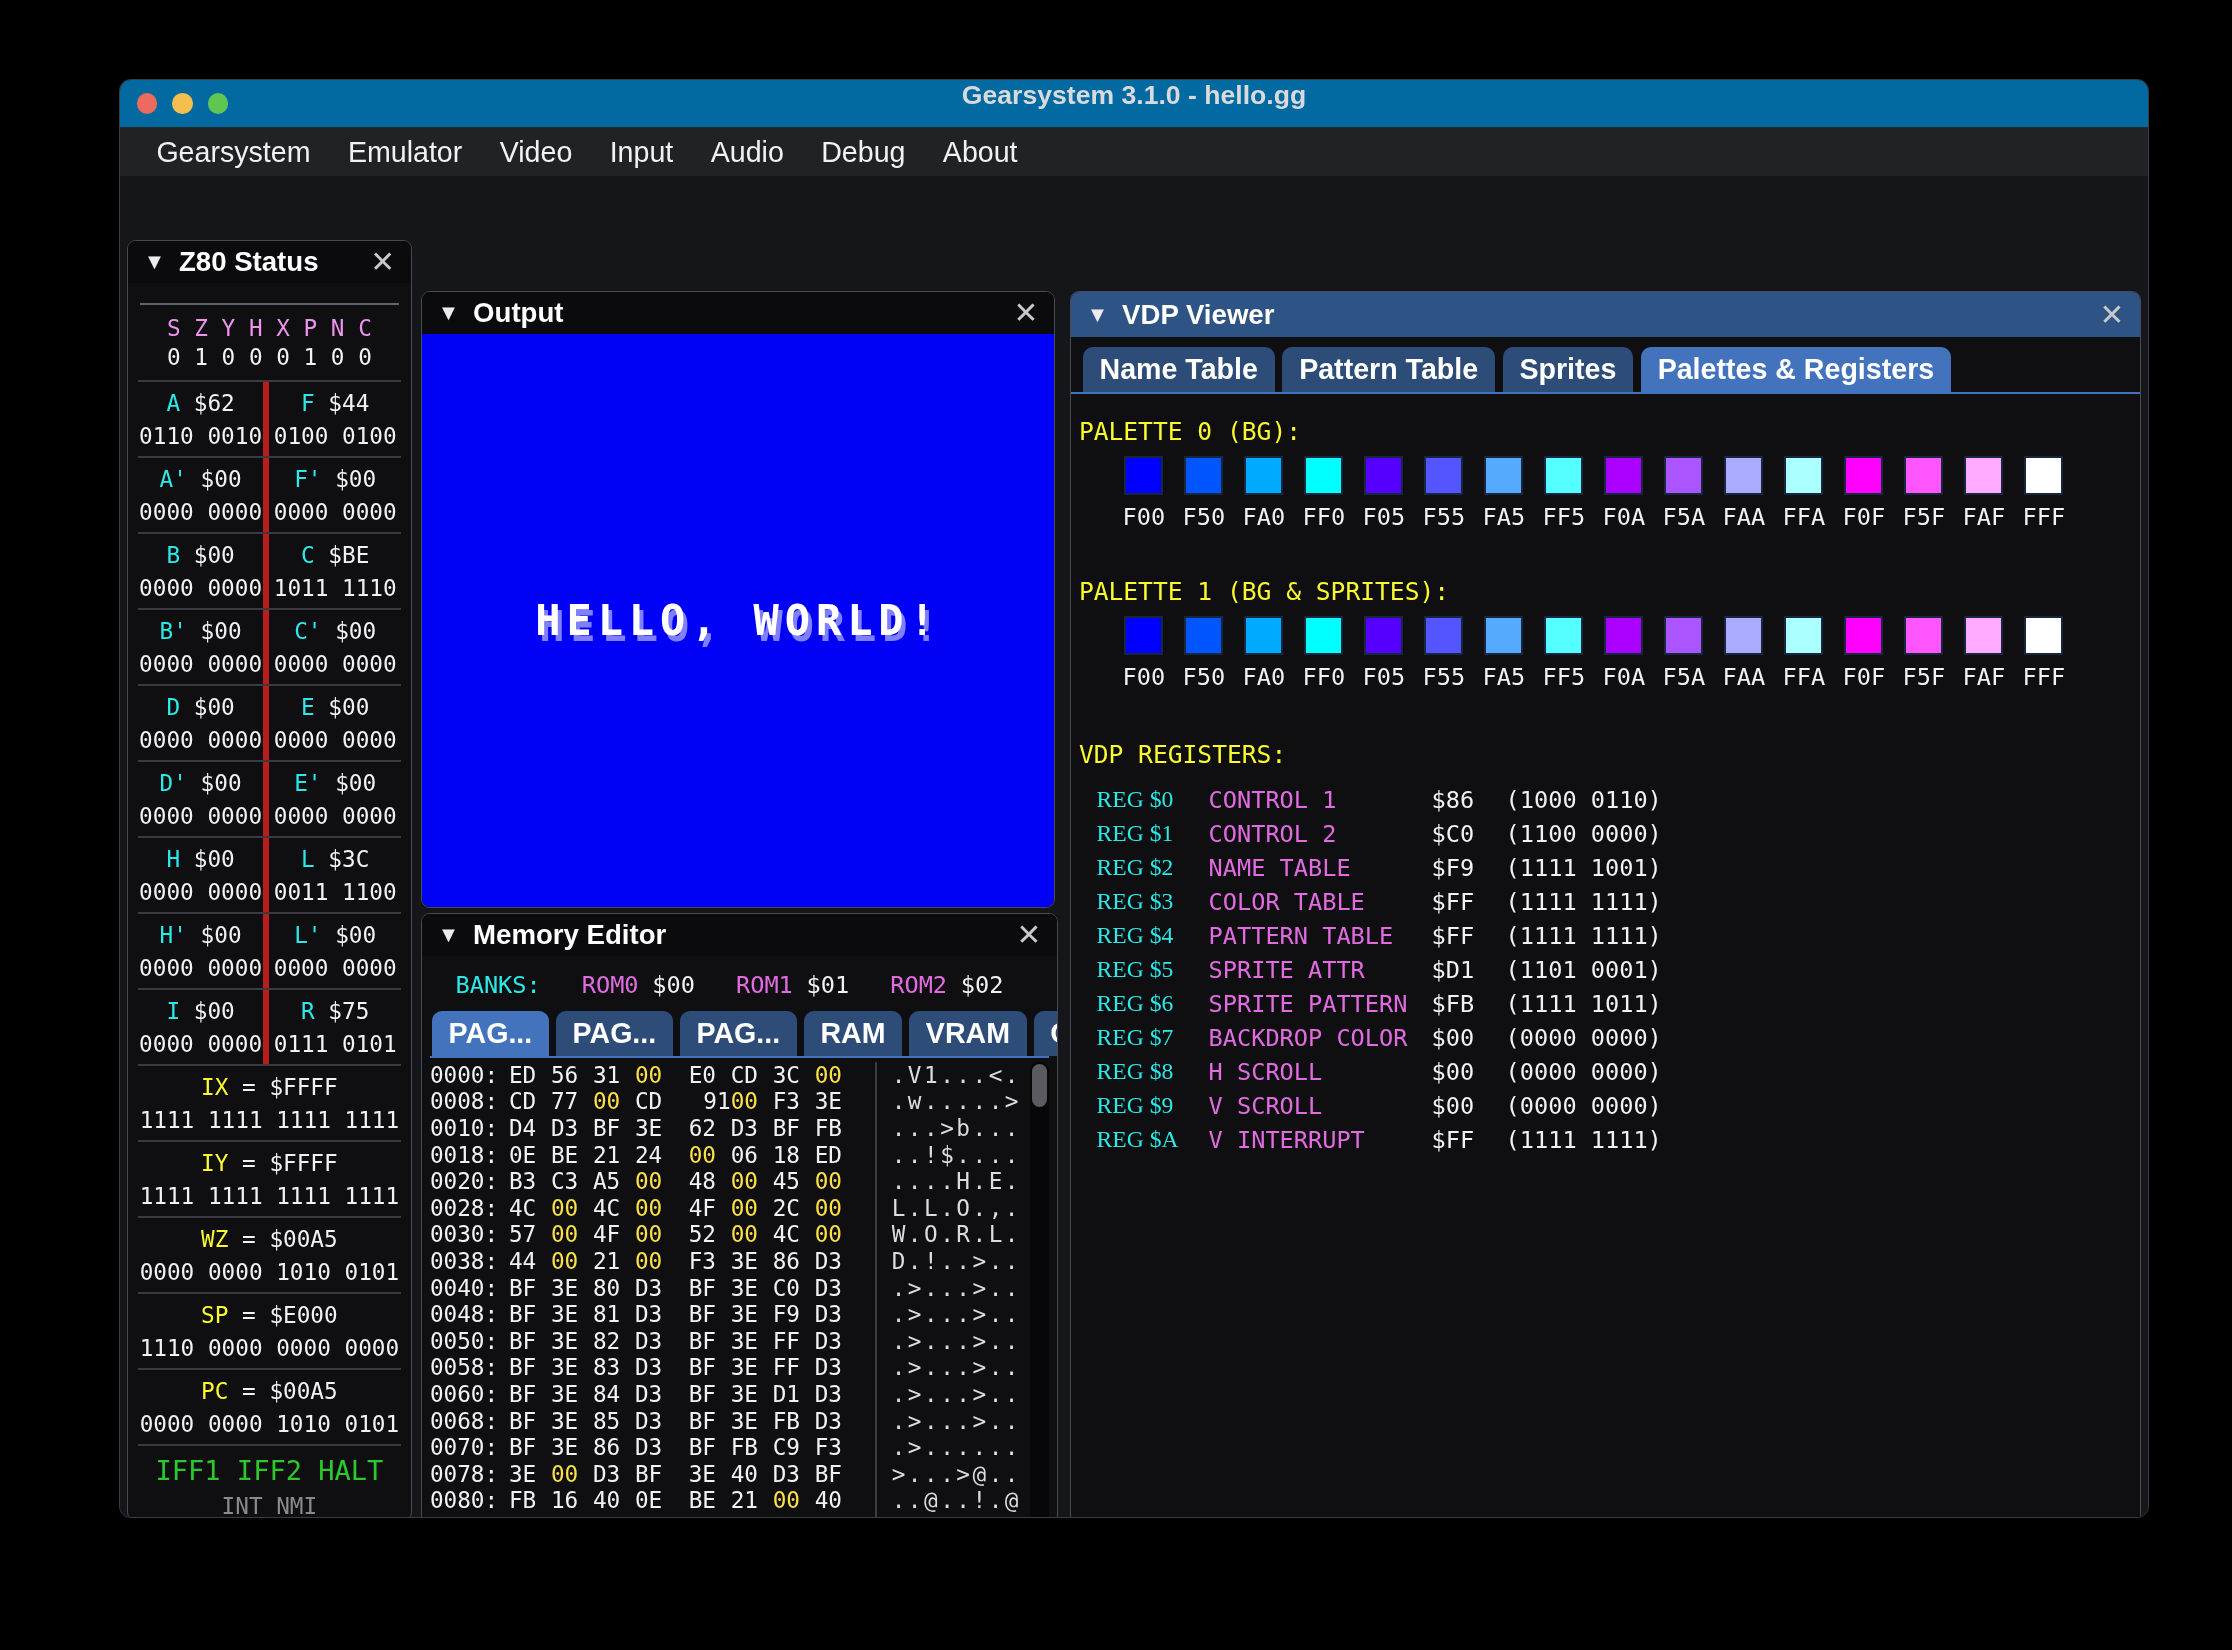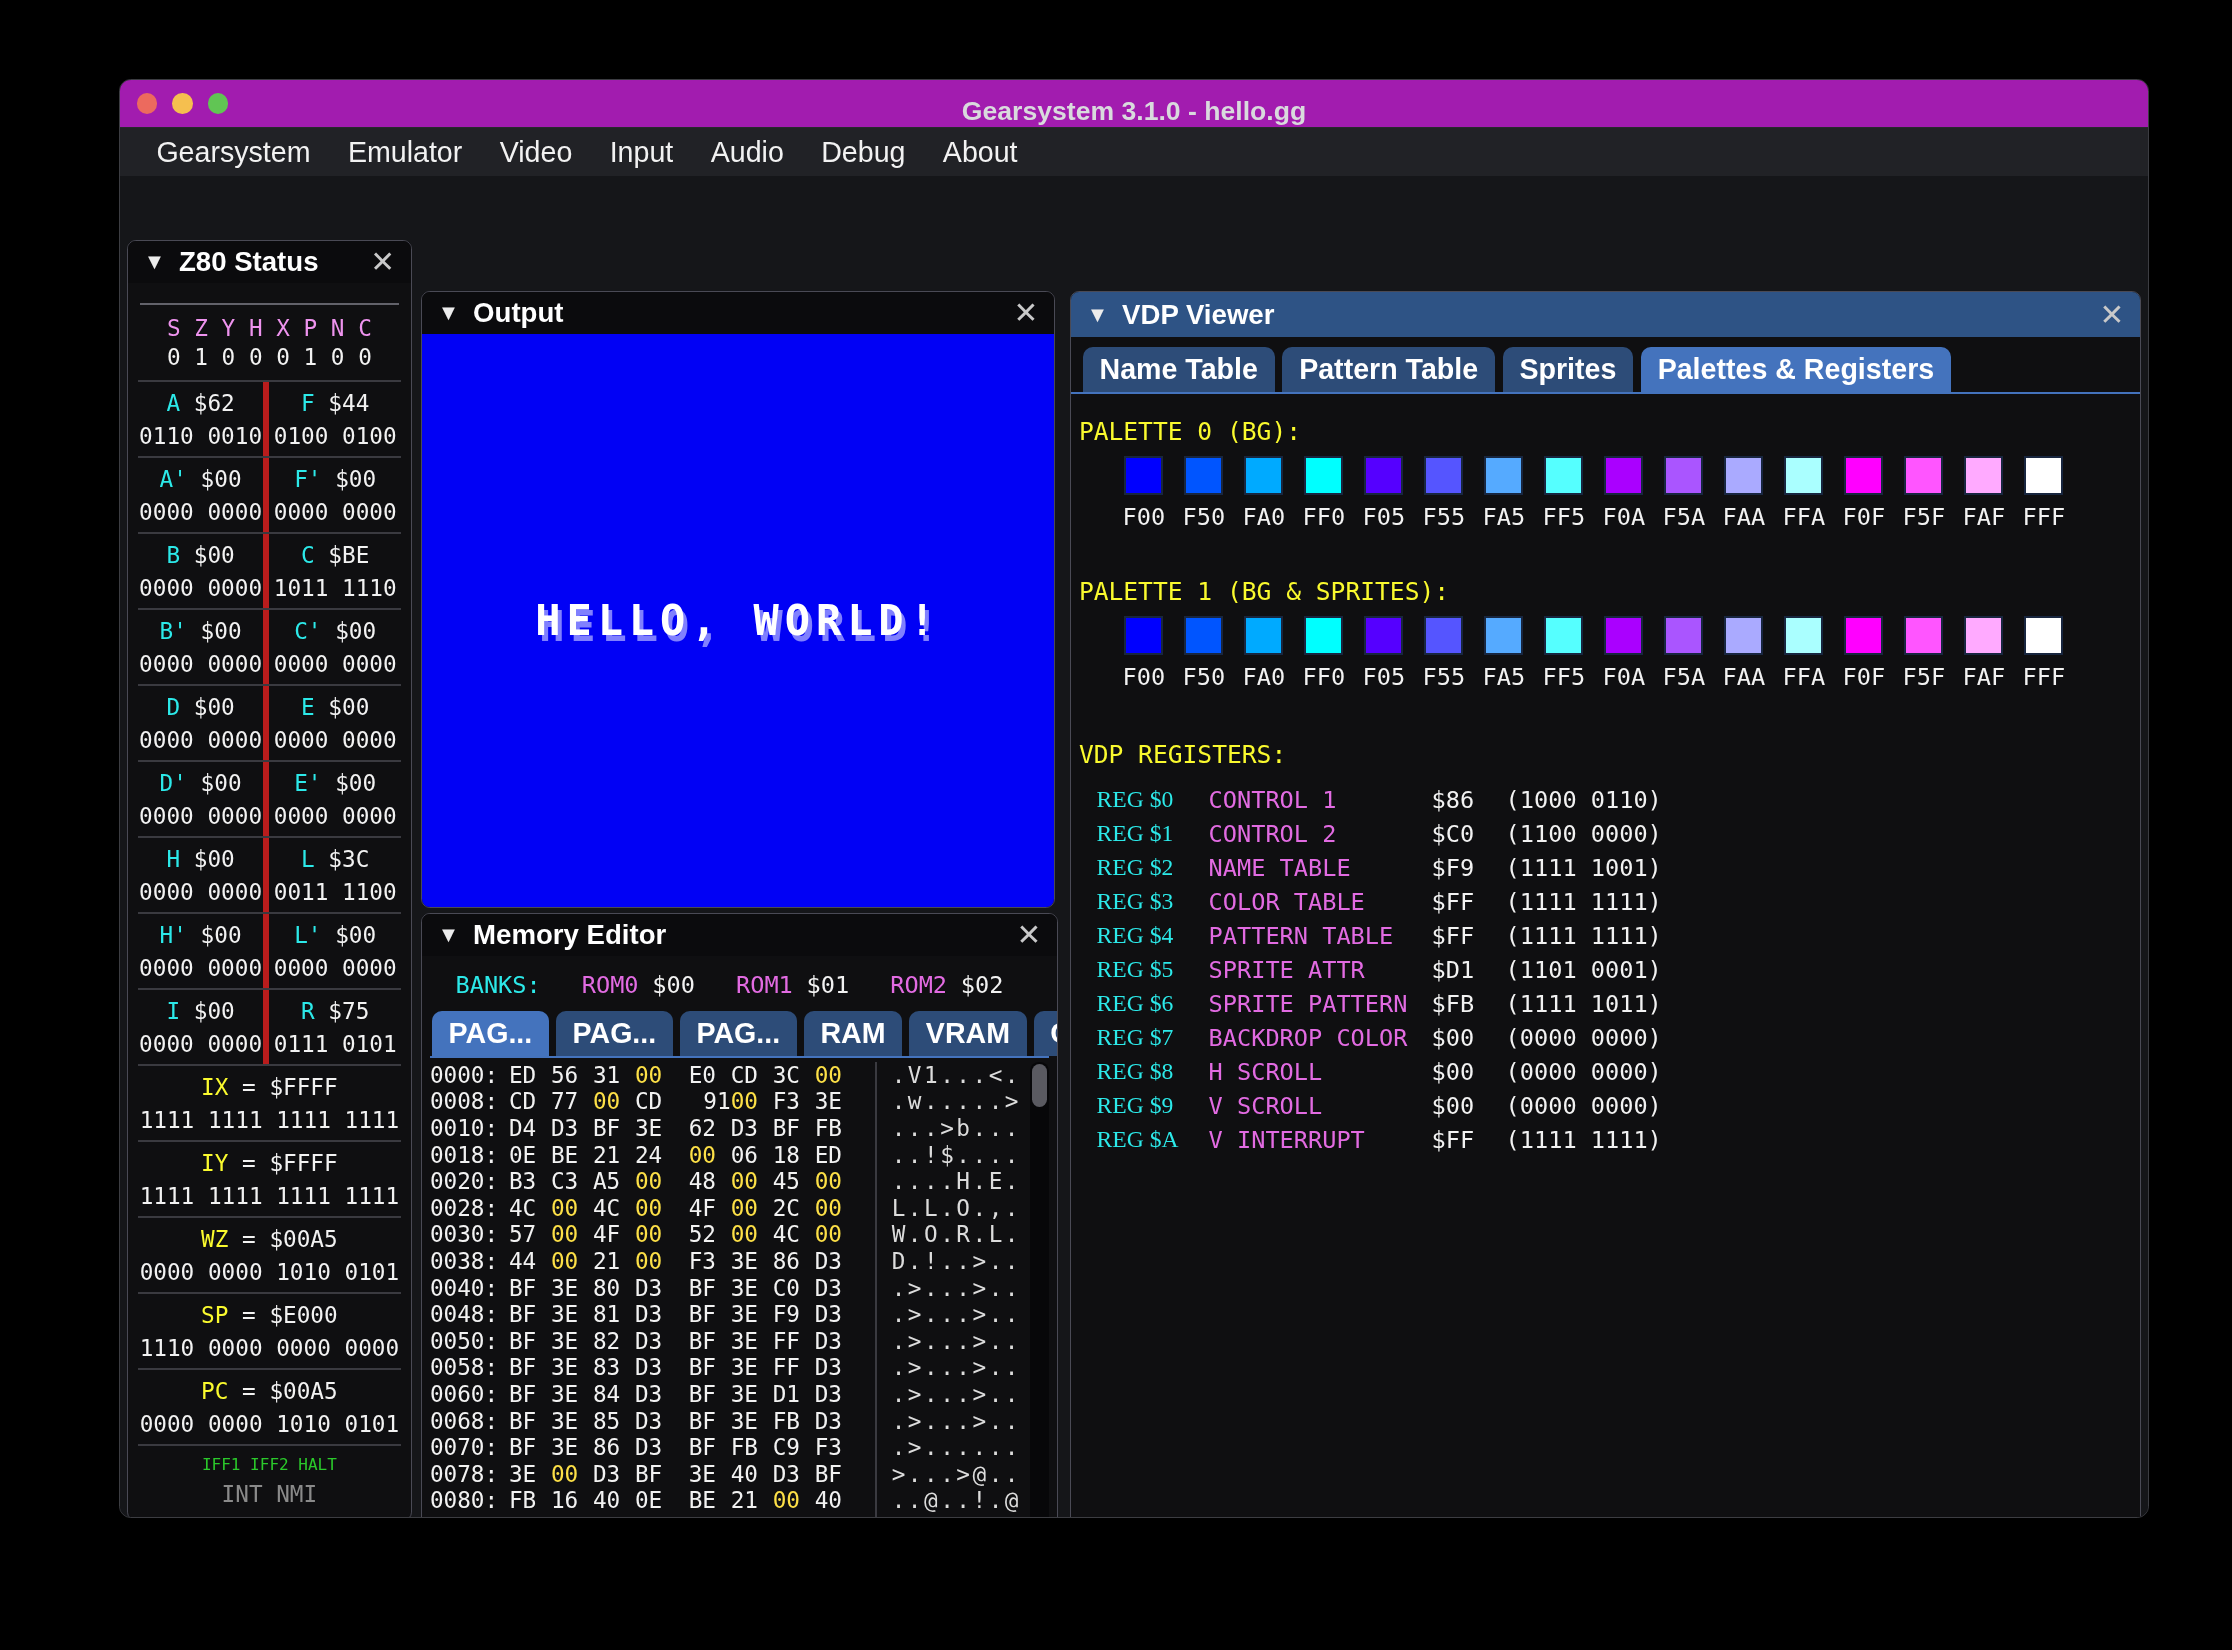--- a/index.html
+++ b/index.html
@@ -3,21 +3,21 @@
 <meta charset="utf-8">
 <style>
   * { margin:0; padding:0; box-sizing:border-box; }
   html,body { width:2232px; height:1651px; background:#000; overflow:hidden; }
   body { font-family:"Liberation Sans", sans-serif; position:relative; }
   .mono { font-family:"DejaVu Sans Mono", monospace; }
 
   
   .app-window { position:absolute; left:119px; top:79px; width:2030px; height:1439px;
     background:#151619; border-radius:11.8px; overflow:hidden; border:1px solid #3c3d42; }
-  .titlebar { height:48px; background:#a21caf; display:flex; align-items:flex-end; justify-content:center;
+  .titlebar { height:48px; background:#0369a1; display:flex; align-items:flex-start; justify-content:center;
     position:relative; border-bottom:1px solid #27282c; }
   .traffic { position:absolute; left:16.7px; top:0; height:100%; display:flex; align-items:center; gap:14.8px; }
   .light { width:20.7px; height:20.7px; border-radius:50%; }
   .win-title { color:#d9dadd; font-weight:bold; font-size:26.6px; }
   .menubar { height:48px; background:#212226; display:flex; align-items:center; padding-left:17.7px; gap:0; }
   .menu-item { color:#f2f2f2; font-size:28.6px; padding:0 18.7px; cursor:default; }
   .workspace { position:relative; width:100%; height:1343px; background:#151619; }
 
   
   .panel { position:absolute; background:#0f0f11; border:1px solid #4a4a55; border-radius:8.9px;
@@ -37,21 +37,21 @@
   .flags-row.values { color:#f2f2f2; margin-top:3.9px; margin-bottom:9.9px; }
   .reg-grid { display:flex; flex-direction:column; }
   .reg-row { display:flex; border-top:2px solid #3a3a40; height:76px; }
   .reg-cell { width:50%; text-align:center; padding-top:7.9px; }
   .reg-cell.left { border-right:6px solid #b91c1c; }
   .reg-line1 { font-size:22.7px; color:#f2f2f2; }
   .reg-line2 { font-size:22.7px; color:#f2f2f2; margin-top:6.9px; }
   .wide-row { border-top:2px solid #3a3a40; height:76px; text-align:center; padding-top:7.9px; }
   .c-cyan { color:#2ce9e9; } .c-mag { color:#e26be2; } .c-yel { color:#fafa2e; } .c-wht { color:#f2f2f2; }
   .iff-row { border-top:2px solid #3a3a40; height:79px; text-align:center; padding-top:8.9px; }
-  .iff-line1 { font-size:16px; color:#2bc92b; }
+  .iff-line1 { font-size:27px; color:#2bc92b; }
   .iff-line2 { font-size:22.7px; color:#8a8a8a; margin-top:6.9px; }
 
   
   .output-screen { flex:1; background:#0101f5; display:flex; align-items:center; justify-content:center; }
   .hello-text { color:#ffffff; font-weight:bold; font-size:42px; letter-spacing:5.9px;
     text-shadow:3.9px 5.9px 0 rgba(150,150,255,.85); }
 
   
   .mem-body { padding:0 7.9px; display:flex; flex-direction:column; flex:1; }
   .banks-row { margin:14.8px 0 0 25.6px; font-size:23.6px; display:flex; align-items:center; }

